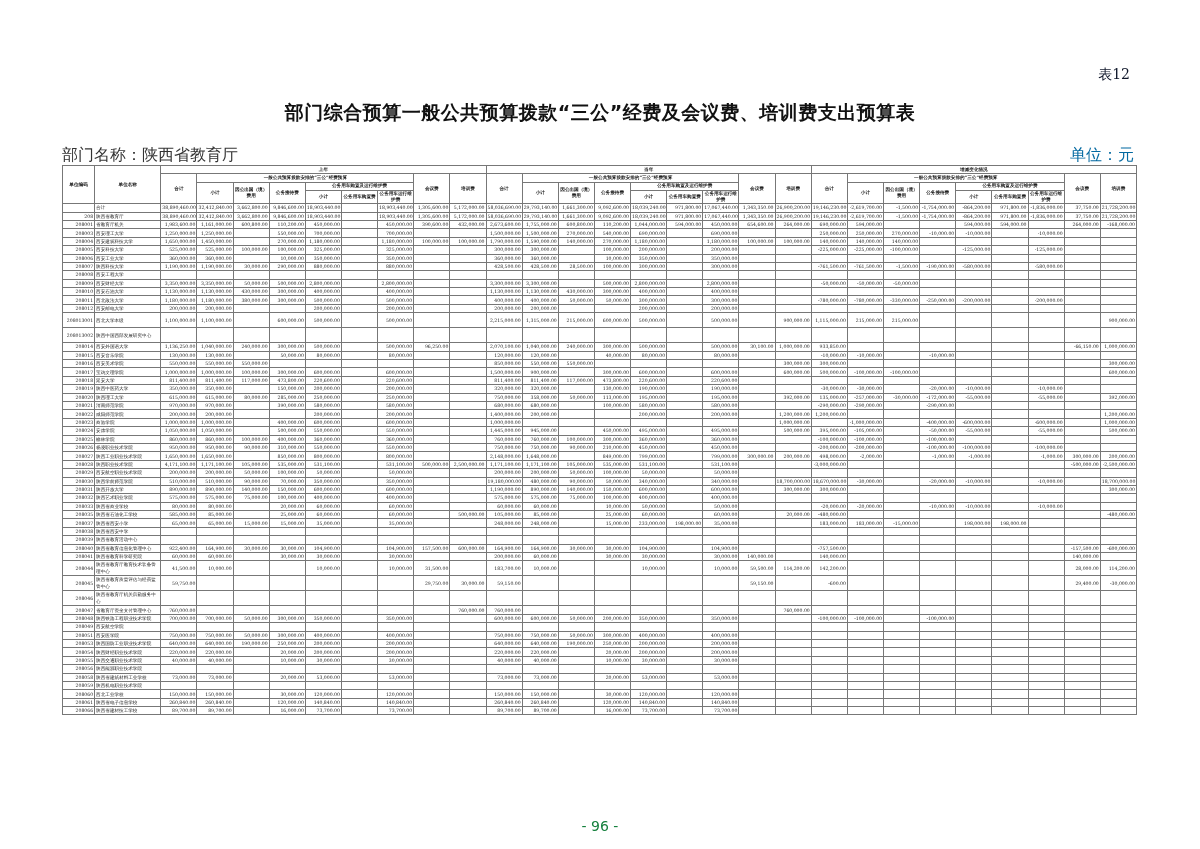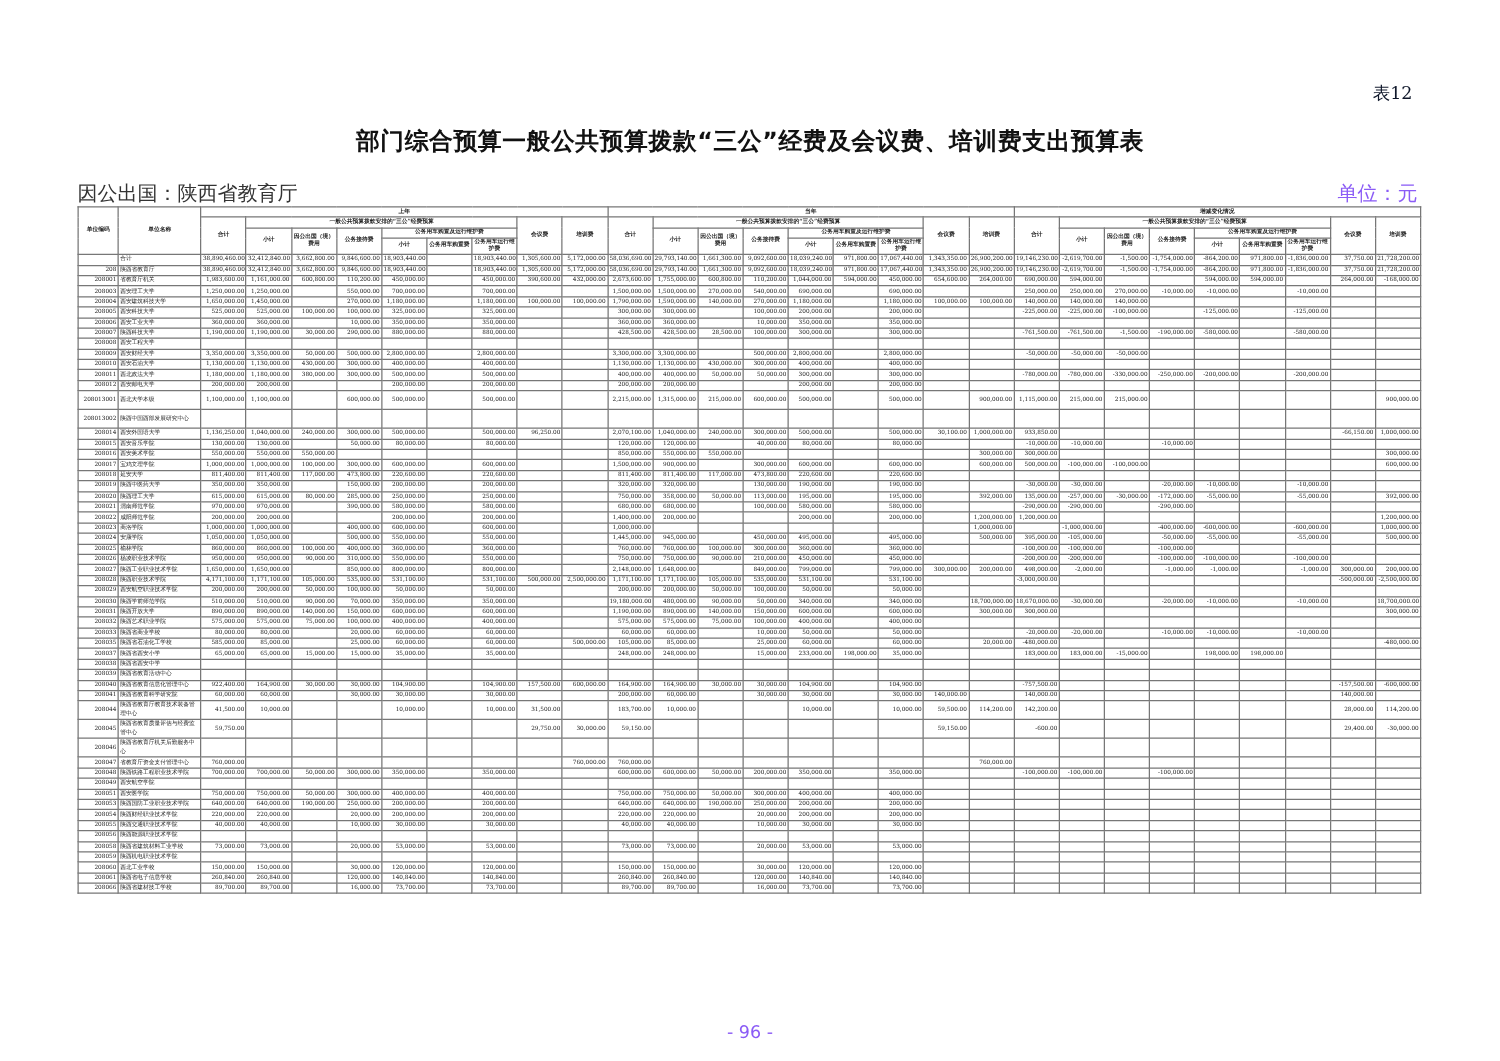--- a/index.html
+++ b/index.html
@@ -1,38 +1,38 @@
 <!DOCTYPE html>
 <html><head>
 <meta charset="utf-8">
 <style>
   html, body { margin:0; padding:0; background:#ffffff; }
   body { width:1200px; height:849px; position:relative; overflow:hidden; font-family:"DejaVu Serif", serif; color:#222; }
   .table-no { position:absolute; right:70px; top:66px; font-size:14px; color:#0f172a; }
   .title { position:absolute; left:0; width:1200px; top:100px; text-align:center; font-family:"DejaVu Sans", sans-serif; font-weight:bold; font-size:19px; color:#111; letter-spacing:0.5px; }
   .dept { position:absolute; left:62px; top:145px; font-size:16px; color:#333; }
-  .unit { position:absolute; right:66px; top:145px; font-size:16px; color:#8b5cf6;font-family:Liberation Serif, serif; }
+  .unit { position:absolute; right:66px; top:145px; font-size:16px; color:#0369a1;font-family:Liberation Serif, serif; }
   .tbl-wrap { position:absolute; left:62px; top:165px; width:1075px; }
   table { border-collapse:collapse; width:1075px; table-layout:fixed; }
   th, td { border:1px solid #777; padding:0 1px; font-size:4.6px; line-height:7px; height:7.4px; white-space:nowrap; overflow:hidden; }
   th { font-weight:bold; text-align:center; font-size:4.6px; line-height:6px; white-space:normal; }
   td.num { text-align:right; font-family:"DejaVu Serif", serif; }
   td.code { text-align:right; }
   td.name { text-align:left; }
   tr.tall td { height:14px; white-space:normal; }
   tr.sep td { border-top:1.5px solid #333; }
   .c-b0 { border-left:1.5px solid #333; }
-  .page-no { position:absolute; left:0; width:1200px; top:818px; text-align:center; font-family:"DejaVu Sans", sans-serif; font-size:14px; color:#8b5cf6; }
+  .page-no { position:absolute; left:0; width:1200px; top:818px; text-align:center; font-family:"DejaVu Sans", sans-serif; font-size:14px; color:#15803d; }
 </style>
 </head>
 <body>
 
 <div class="table-no">表12</div>
 <div class="title">部门综合预算一般公共预算拨款“三公”经费及会议费、培训费支出预算表</div>
-<div class="dept">因公出国：陕西省教育厅</div>
+<div class="dept">部门名称：陕西省教育厅</div>
 <div class="unit">单位：元</div>
 
 <div class="tbl-wrap">
 <table>
   <colgroup>
     <col style="width:32px">
         <col style="width:66px">
     <col id="cg" style="width:36px">
   <col style="width: 36px;">
         <col style="width: 36px;">

